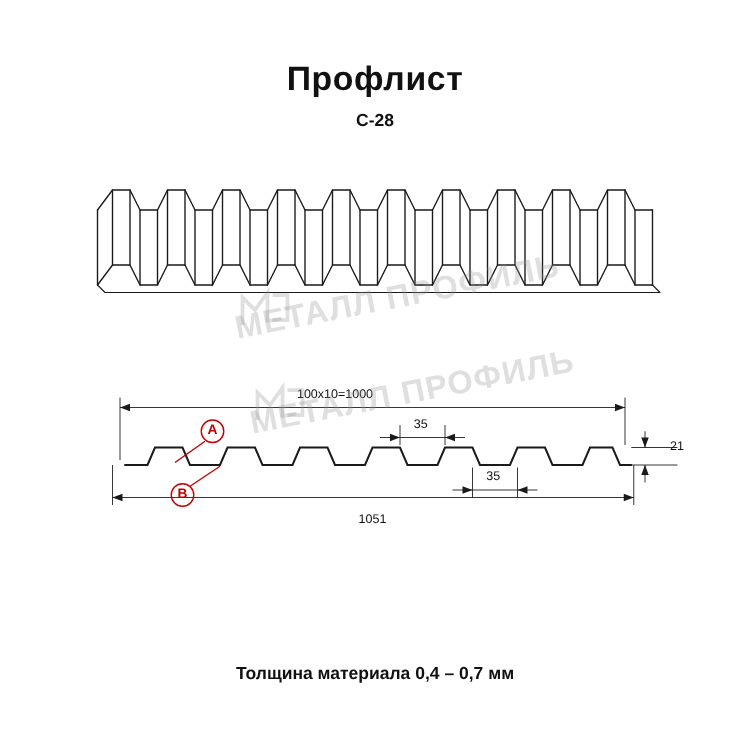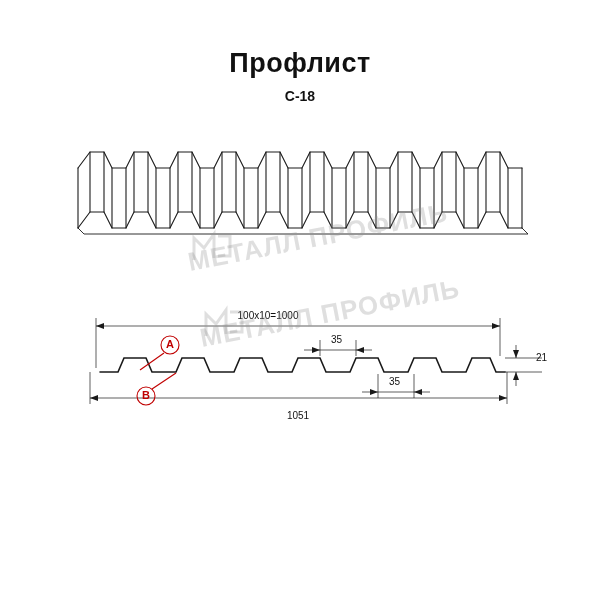--- a/index.html
+++ b/index.html
@@ -85,21 +85,21 @@
     text-align: center;
     width: 16px;
   }
 </style>
 </head>
 <body>
 
 <div id="page">
 
   <div class="title">Профлист</div>
-  <div class="subtitle">С-18</div>
+  <div class="subtitle">С-28</div>
 
   <svg class="svg-layer" width="600" height="600">
     <g fill="none" stroke="#1a1a1a" stroke-width="1.1" stroke-linejoin="round" stroke-linecap="round">
 
       <path d="M78,168 L90,152 L104,152 L112,168 L126,168 L134,152 L148,152 L156,168
                L170,168 L178,152 L192,152 L200,168 L214,168 L222,152 L236,152 L244,168
                L258,168 L266,152 L280,152 L288,168 L302,168 L310,152 L324,152 L332,168
                L346,168 L354,152 L368,152 L376,168 L390,168 L398,152 L412,152 L420,168
                L434,168 L442,152 L456,152 L464,168 L478,168 L486,152 L500,152 L508,168
                L522,168"></path>
@@ -223,13 +223,14 @@
       <path d="M30,10 L42,10 L42,30 L30,30"></path>
     </g>
   </svg>
   <svg class="wm-mark" style="top:302px; left:200px;" width="46" height="40">
     <g fill="none" stroke="rgba(150,150,150,0.30)" stroke-width="3">
       <path d="M6,34 L6,12 L16,22 L26,8 L26,32"></path>
       <path d="M30,10 L42,10 L42,30 L30,30"></path>
     </g>
   </svg>
 
+  <div class="footer">Толщина материала 0,4 – 0,7 мм</div>
 </div>
 
 </body></html>

